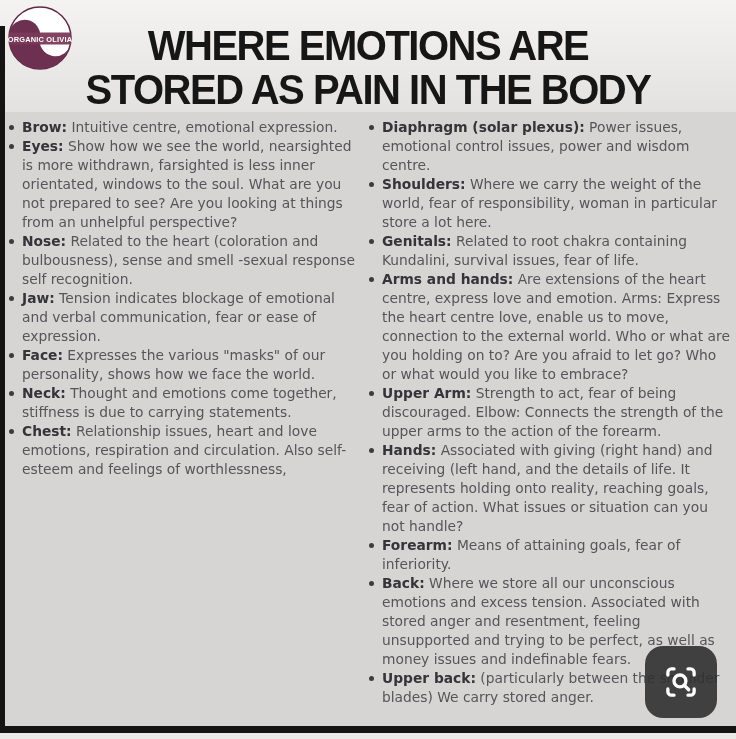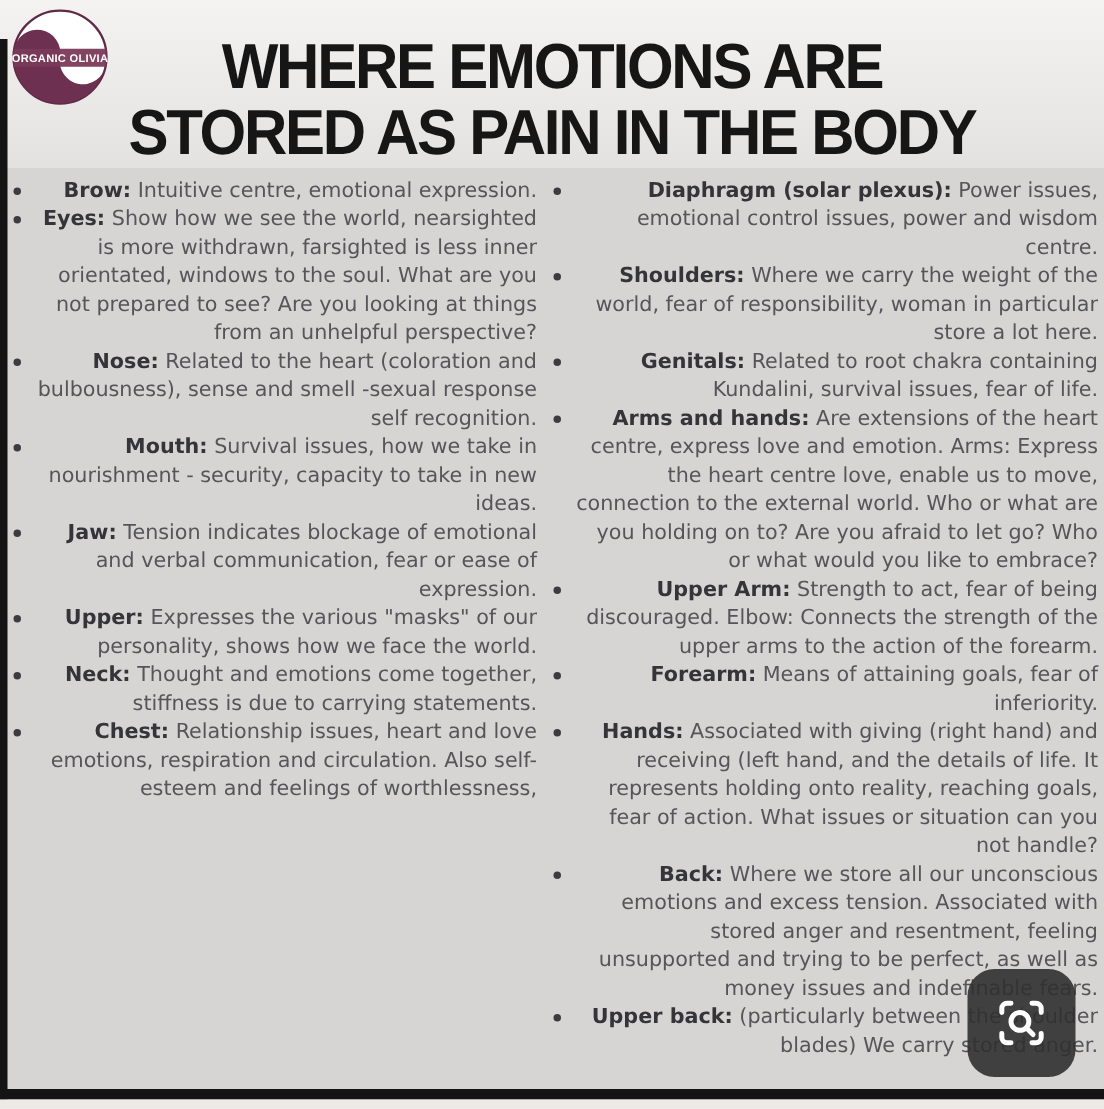--- a/index.html
+++ b/index.html
@@ -51,21 +51,20 @@
   .col { flex: 1; }
   .col-left  { max-width: 350px; }
   .col-right { max-width: 364px; }
   ul.body-list { list-style: none; }
   ul.body-list li {
     position: relative;
     padding-left: 14px;
     font-size: 13.8px;
     line-height: 19px;
     color: #55555a;
-    text-align: right;
   }
   ul.body-list li::before {
     content: "";
     position: absolute;
     left: 1px;
     top: 7px;
     width: 5px;
     height: 5px;
     border-radius: 50%;
     background: #3c3c40;
@@ -130,25 +129,24 @@
     <div class="col col-left">
       <ul class="body-list">
 
           <li><b>Brow:</b><span> Intuitive centre, emotional expression.</span></li>
 
 
           <li><b>Eyes:</b><span> Show how we see the world, nearsighted is more withdrawn, farsighted is less inner orientated, windows to the soul. What are you not prepared to see? Are you looking at things from an unhelpful perspective?</span></li>
 
           <li><b>Nose:</b><span> Related to the heart (coloration and bulbousness), sense and smell -sexual response self recognition.</span></li>
 
-          <li><b>Mouth:</b><span> Survival issues, how we take in nourishment - security, capacity to take in new ideas.</span></li>
 
           <li><b>Jaw:</b><span> Tension indicates blockage of emotional and verbal communication, fear or ease of expression.</span></li>
 
-          <li><b>Upper:</b><span> Expresses the various "masks" of our personality, shows how we face the world.</span></li>
+          <li><b>Face:</b><span> Expresses the various "masks" of our personality, shows how we face the world.</span></li>
 
 
 
           <li><b>Neck:</b><span> Thought and emotions come together, stiffness is due to carrying statements.</span></li>
 
 
           <li><b>Chest:</b><span> Relationship issues, heart and love emotions, respiration and circulation. Also self-esteem and feelings of worthlessness,</span></li>
         </ul>
     </div>
     <div class="col col-right">
@@ -158,23 +156,23 @@
 
 
           <li><b>Shoulders:</b><span> Where we carry the weight of the world, fear of responsibility, woman in particular store a lot here.</span></li>
 
           <li><b>Genitals:</b><span> Related to root chakra containing Kundalini, survival issues, fear of life.</span></li>
 
           <li><b>Arms and hands:</b><span> Are extensions of the heart centre, express love and emotion. Arms: Express the heart centre love, enable us to move, connection to the external world. Who or what are you holding on to? Are you afraid to let go? Who or what would you like to embrace?</span></li>
 
           <li><b>Upper Arm:</b><span> Strength to act, fear of being discouraged. Elbow: Connects the strength of the upper arms to the action of the forearm.</span></li>
 
+          <li><b>Hands:</b><span> Associated with giving (right hand) and receiving (left hand, and the details of life. It represents holding onto reality, reaching goals, fear of action. What issues or situation can you not handle?</span></li>
+
           <li><b>Forearm:</b><span> Means of attaining goals, fear of inferiority.</span></li>
-
-          <li><b>Hands:</b><span> Associated with giving (right hand) and receiving (left hand, and the details of life. It represents holding onto reality, reaching goals, fear of action. What issues or situation can you not handle?</span></li>
 
           <li><b>Back:</b><span> Where we store all our unconscious emotions and excess tension. Associated with stored anger and resentment, feeling unsupported and trying to be perfect, as well as money issues and indefinable fears.</span></li>
 
           <li><b>Upper back:</b><span> (particularly between the shoulder blades) We carry stored anger.</span></li>
 
         </ul>
     </div>
   </div>
 
   <div class="edge-left"></div>

